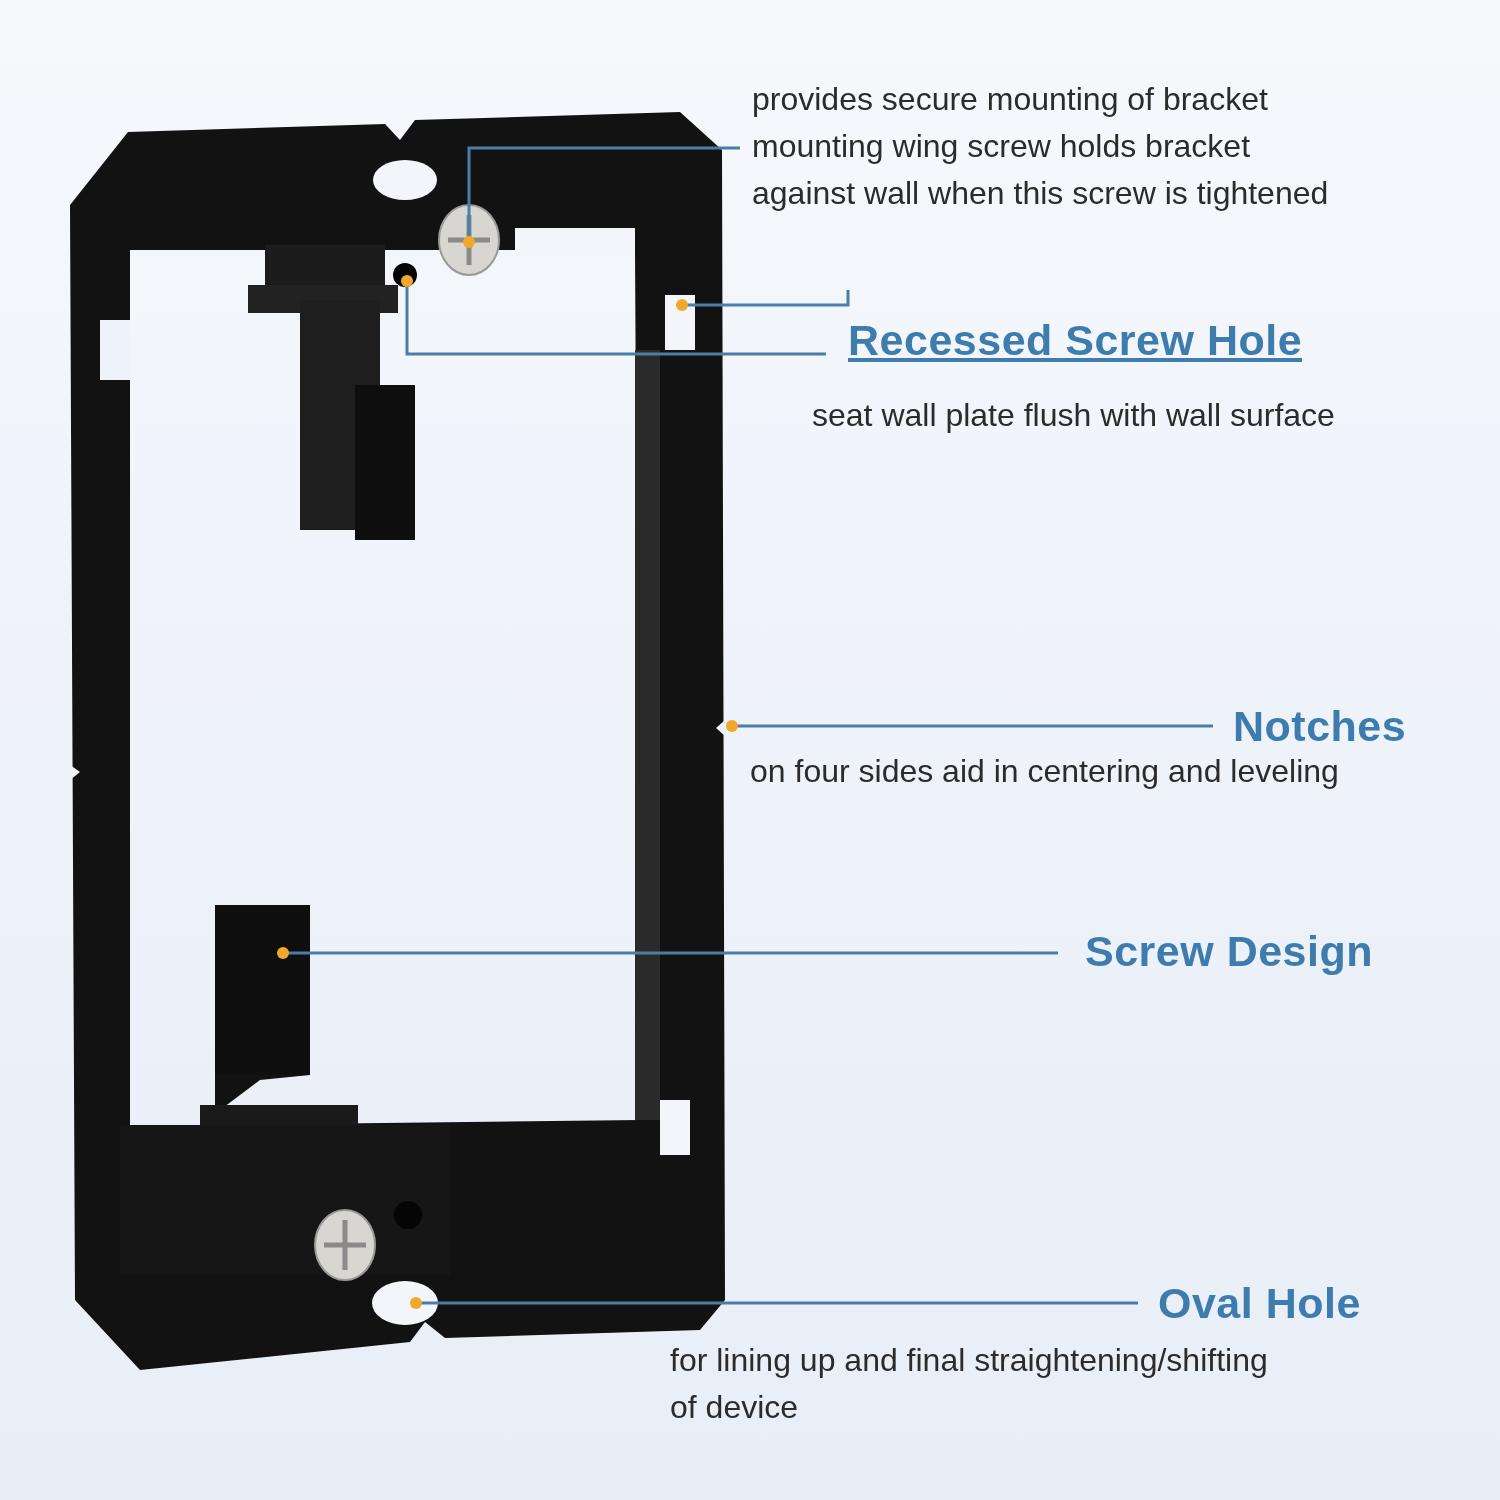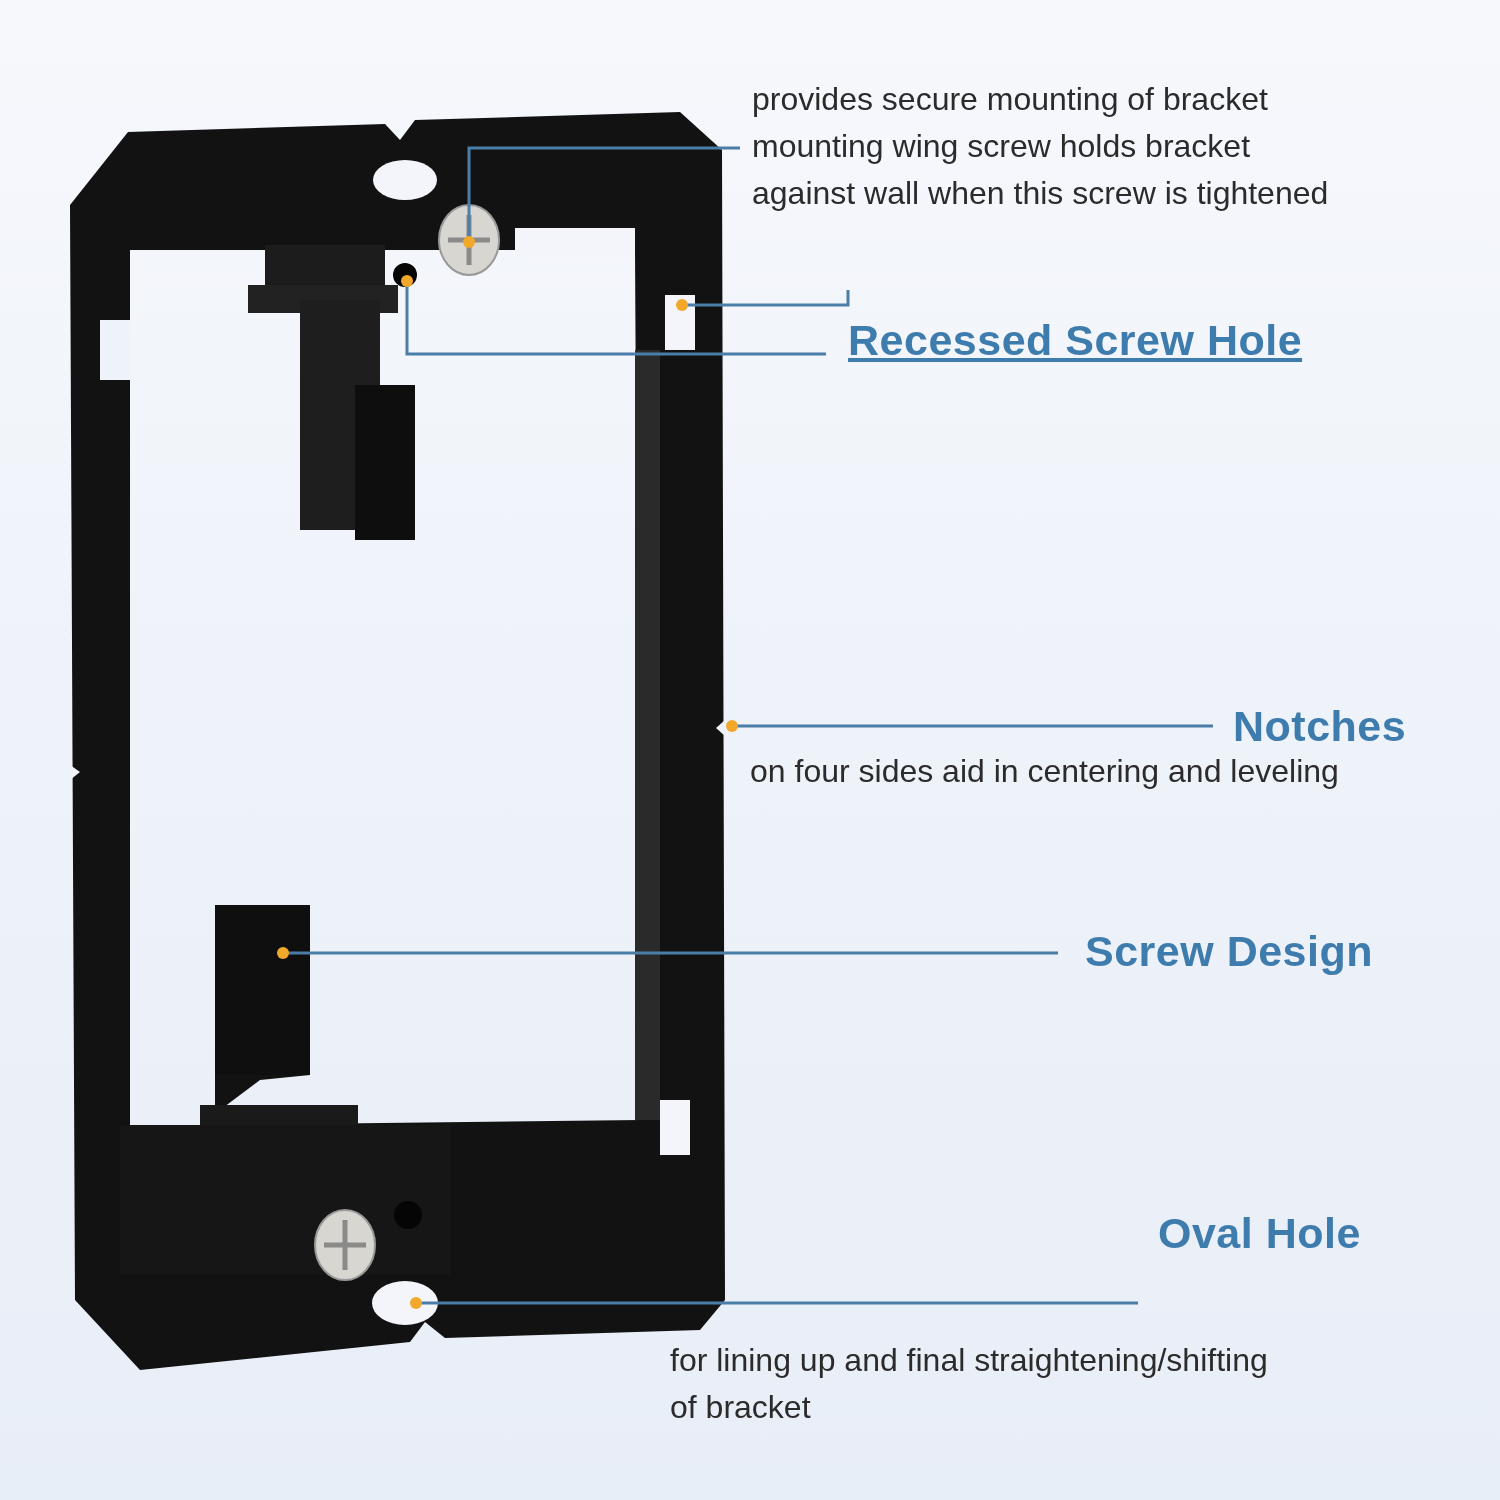--- a/index.html
+++ b/index.html
@@ -82,24 +82,25 @@
     </g>
   </svg>
 
   <div class="label-desc" style="left:752px; top:76px;">
     <div>provides secure mounting of bracket</div>
     <div>mounting wing screw holds bracket</div>
     <div>against wall when this screw is tightened</div>
   </div>
 
   <div class="label-title" style="left:848px; top:316px;text-decoration:underline;">Recessed Screw Hole</div>
+  <div class="label-desc" style="left:812px; top:392px;">seat wall plate flush with wall surface</div>
 
   <div class="label-title" style="left:1233px; top:702px;">Notches</div>
   <div class="label-desc" style="left:750px; top:748px;">on four sides aid in centering and leveling</div>
 
   <div class="label-title" style="left:1085px; top:927px;">Screw Design</div>
 
-  <div class="label-title" style="left:1158px; top:1209px;text-align:right;">Oval Hole</div>
+  <div class="label-title" style="left:1158px; top:1279px;text-align:right;">Oval Hole</div>
   <div class="label-desc" style="left:670px; top:1337px;">
     <div>for lining up and final straightening/shifting</div>
-    <div>of bracket</div>
+    <div>of device</div>
   </div>
 </div>
 
 </body></html>

